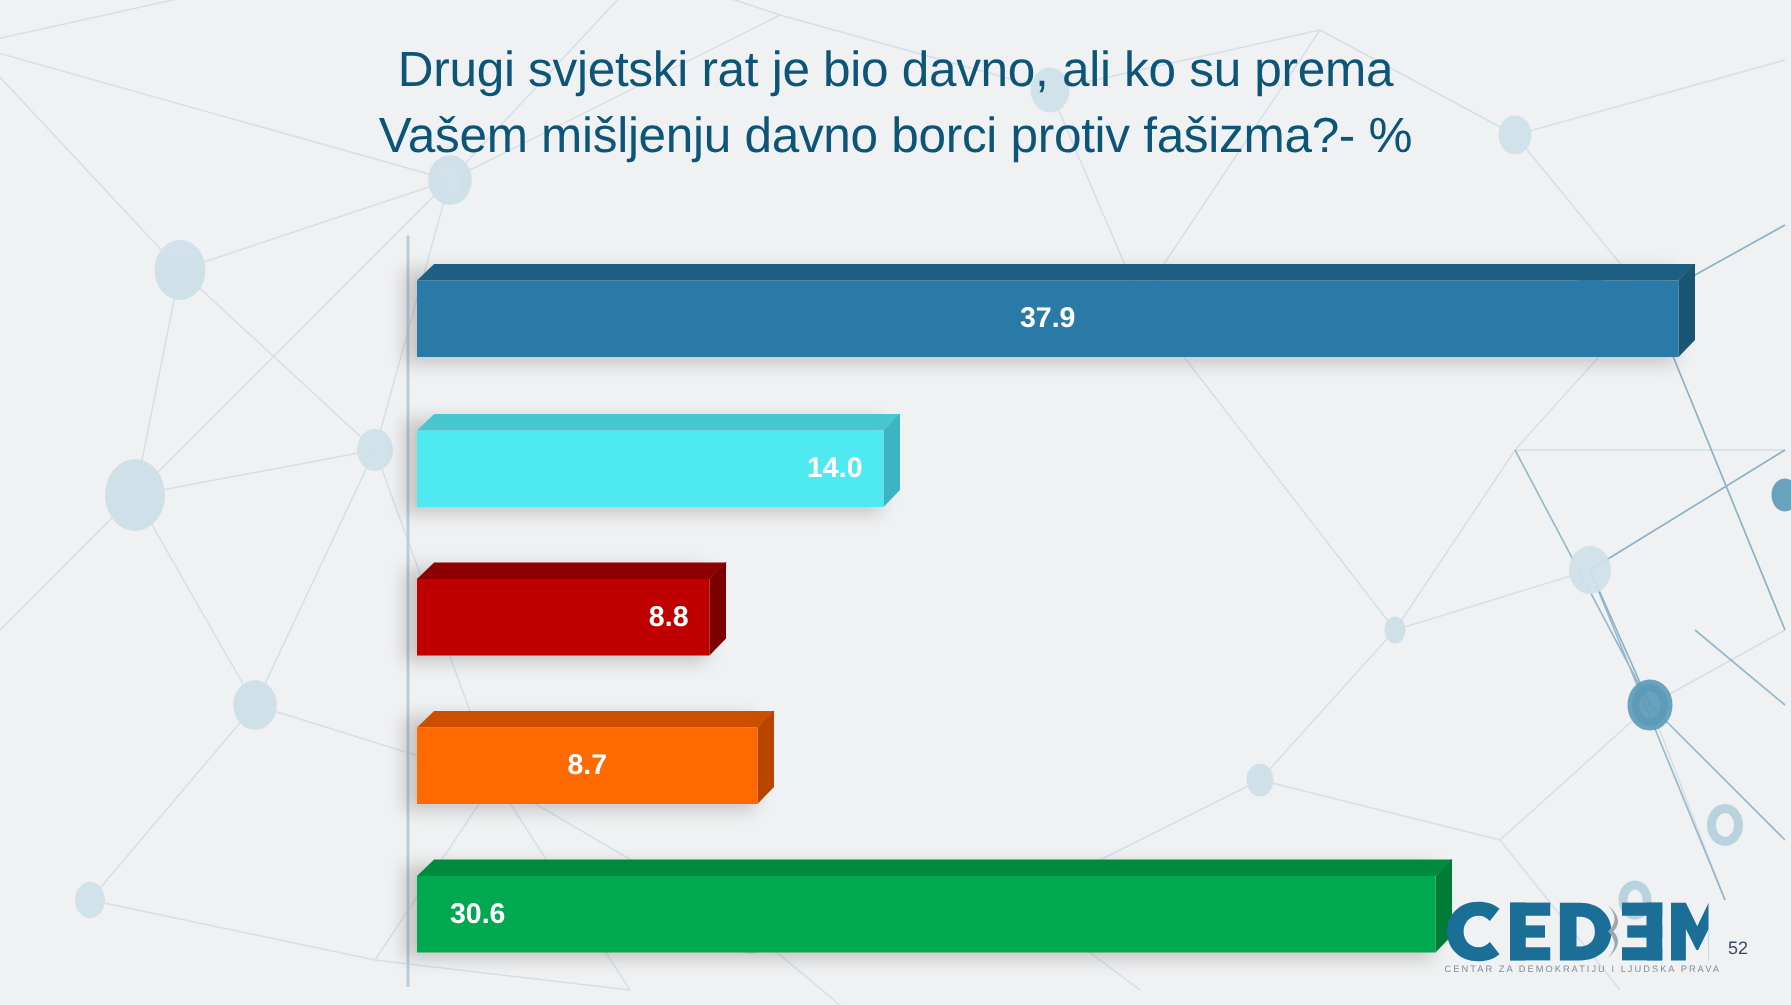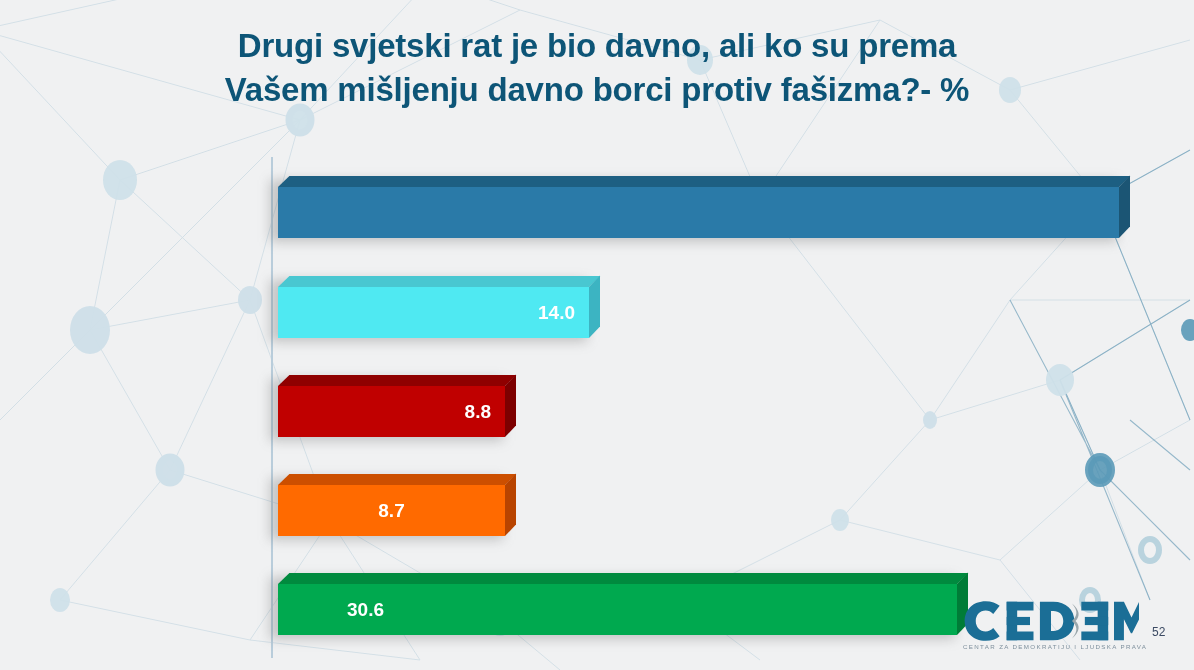--- a/index.html
+++ b/index.html
@@ -18,21 +18,21 @@
   #title-block {
     position:absolute;
     left:0; top:24px; width:1194px;
     text-align:center;
     z-index:4;
   }
   #title-block .tline {
     display:block;
     color:#0d5577;
     font-size:33px;
-    font-weight:bold;
+    font-weight:normal;
     line-height:1.32;
     letter-spacing:-0.2px;
     white-space:nowrap;
   }
 
   
   #plot {
     position:absolute;
     left:0; top:0; width:1194px; height:670px;
   }
@@ -94,21 +94,21 @@
     height:51px;
     line-height:51px;
     color:#ffffff;
     font-size:19px;
     font-weight:bold;
     z-index:5;
     white-space:nowrap;
   }
   .vc { left:0; width:100%; text-align:center; }
   .vr { right:14px; text-align:right; }
-  .vl { left:22px; text-align:left;margin-left:47px; }
+  .vl { left:22px; text-align:left; }
 
   
   #logo {
     position:absolute;
     left:963px; top:600px;
     z-index:6;
     width:176px;
   }
   #logo-mark { display:block; }
   #logo-tag {
@@ -199,37 +199,38 @@
   <div id="plot">
     <div id="axis-line"></div>
 
     <div class="cat-row" style="top:207px;">
 
       <div class="bar-wrap" style="width:841px;">
         <div class="bar-shadow"></div>
         <div class="bar-top" style="background:#1d5f82;"></div>
         <div class="bar-side" style="background:#1b5574;"></div>
         <div class="bar-face" style="background:#2a7aa8;"></div>
+        <div class="bar-value vc">37.9</div>
       </div>
     </div>
 
     <div class="cat-row" style="top:307px;">
 
       <div class="bar-wrap" style="width:311px;">
         <div class="bar-shadow"></div>
         <div class="bar-top" style="background:#49c7d1;"></div>
         <div class="bar-side" style="background:#3cb4c2;"></div>
         <div class="bar-face" style="background:#4fe9f2;"></div>
         <div class="bar-value vr">14.0</div>
       </div>
     </div>
 
     <div class="cat-row" style="top:406px;">
 
-      <div class="bar-wrap" style="width:227px;">
+      <div class="bar-wrap" style="width:195px;">
         <div class="bar-shadow"></div>
         <div class="bar-top" style="background:#8f0000;"></div>
         <div class="bar-side" style="background:#7d0000;"></div>
         <div class="bar-face" style="background:#c00000;"></div>
         <div class="bar-value vr">8.8</div>
       </div>
     </div>
 
     <div class="cat-row" style="top:505px;">
 

